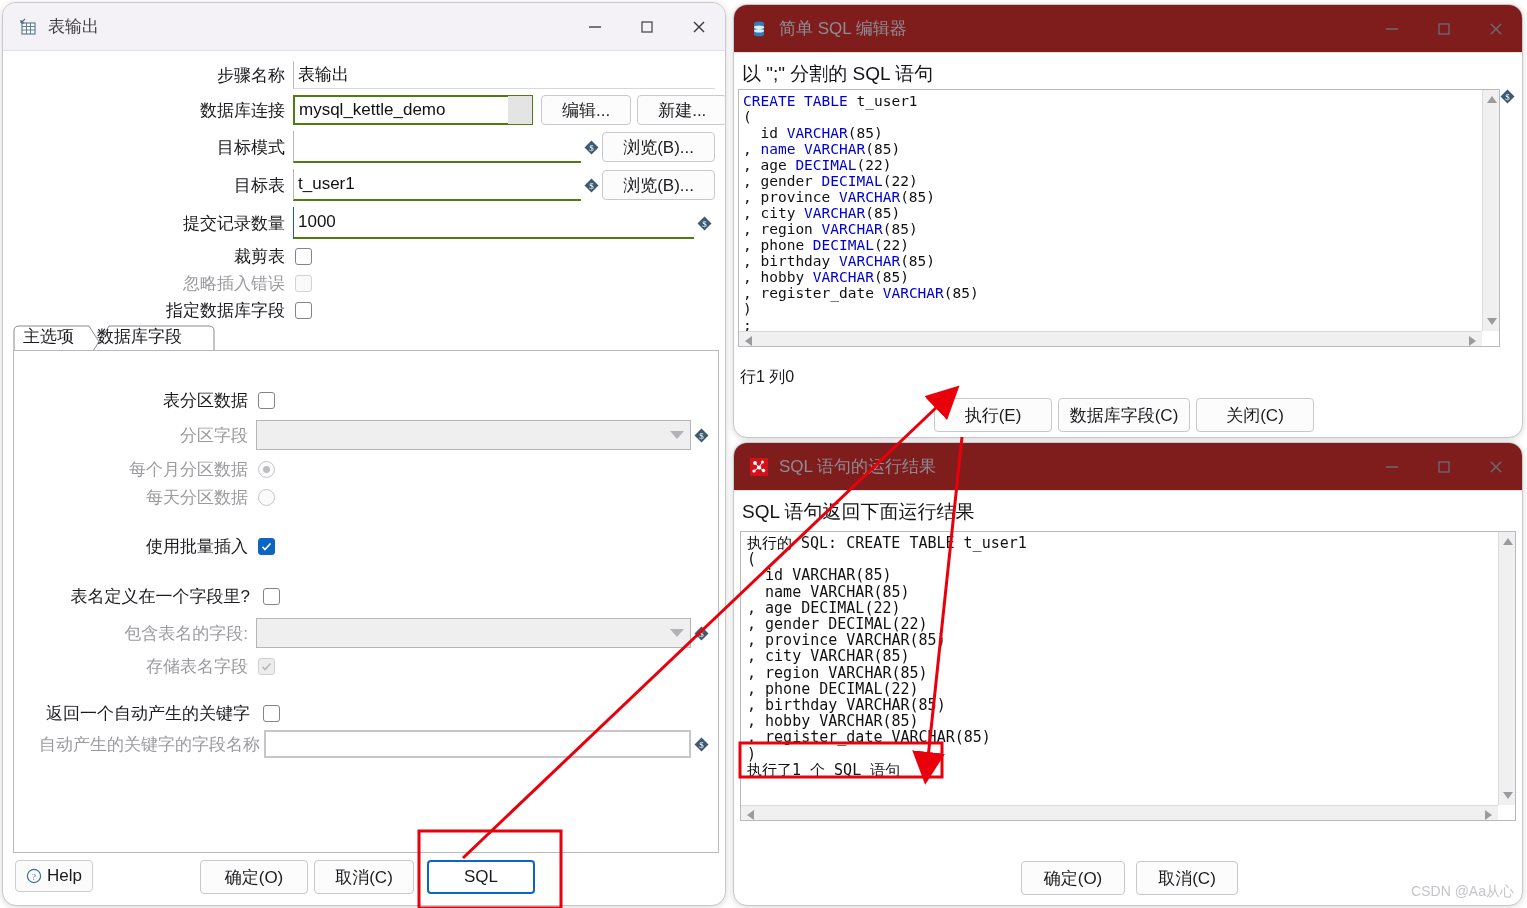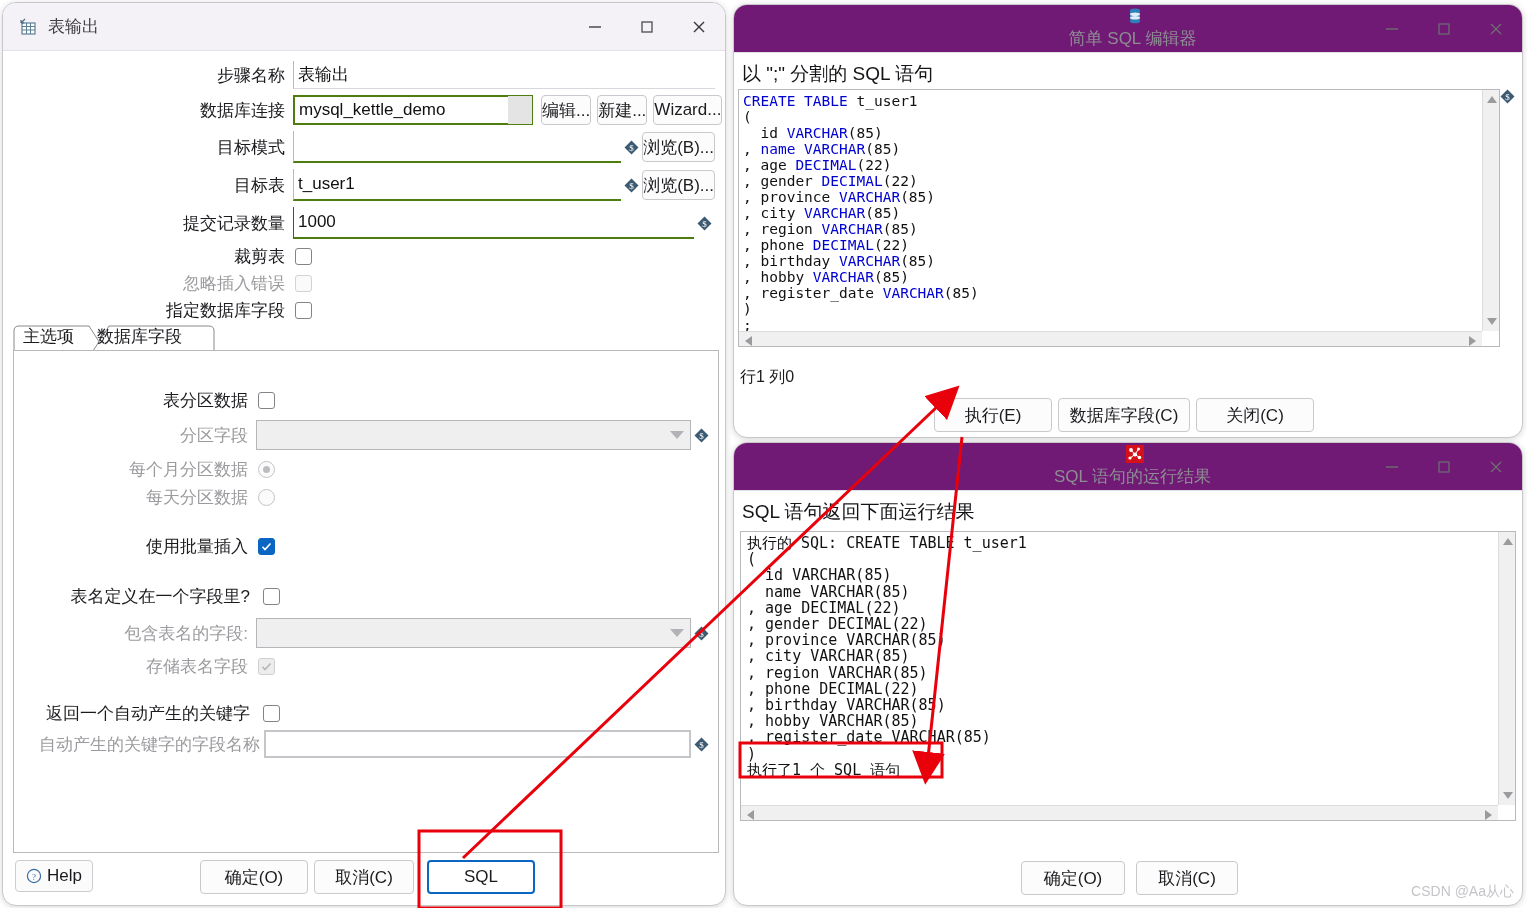--- a/index.html
+++ b/index.html
@@ -22,21 +22,21 @@
     overflow: hidden;
   }
   .titlebar {
     height: 48px;
     display: flex;
     align-items: center;
     background: #f4f2f6;
     border-bottom: 1px solid #e3e1e6;
     position: relative;
   }
-  .titlebar.plain { background: #701a75; flex-direction: column; }
+  .titlebar.plain { background: #7f1d1d; }
   .title-ico { margin-left: 14px; width: 22px; height: 22px; display: flex; align-items: center; justify-content: center; }
   .title-text {
     margin-left: 9px;
     font-size: 17px;
     color: #3d3d42;
     white-space: nowrap;
   }
   .title-text.grey { color: #8d8d93; }
   .win-btns { position: absolute; right: 0; top: 0; height: 48px; display: flex; }
   .win-btn {
@@ -78,21 +78,21 @@
     white-space: nowrap;
   }
   .fld.disabled { background: #efefef; border-color: #bcbcbc; }
   .btn {
     border: 1px solid #c9c9cd;
     background: #fcfcfc;
     border-radius: 4px;
     height: 30px;
     font-size: 17px;
     color: #1b1b1f;
-    padding: 0 0;
+    padding: 0 20px;
     display: flex; align-items: center; justify-content: center;
     white-space: nowrap;
     cursor: default;
   }
   .diamond {
     width: 15px; height: 15px;
     margin: 0 3px;
     flex: 0 0 auto;
     position: relative;
   }

